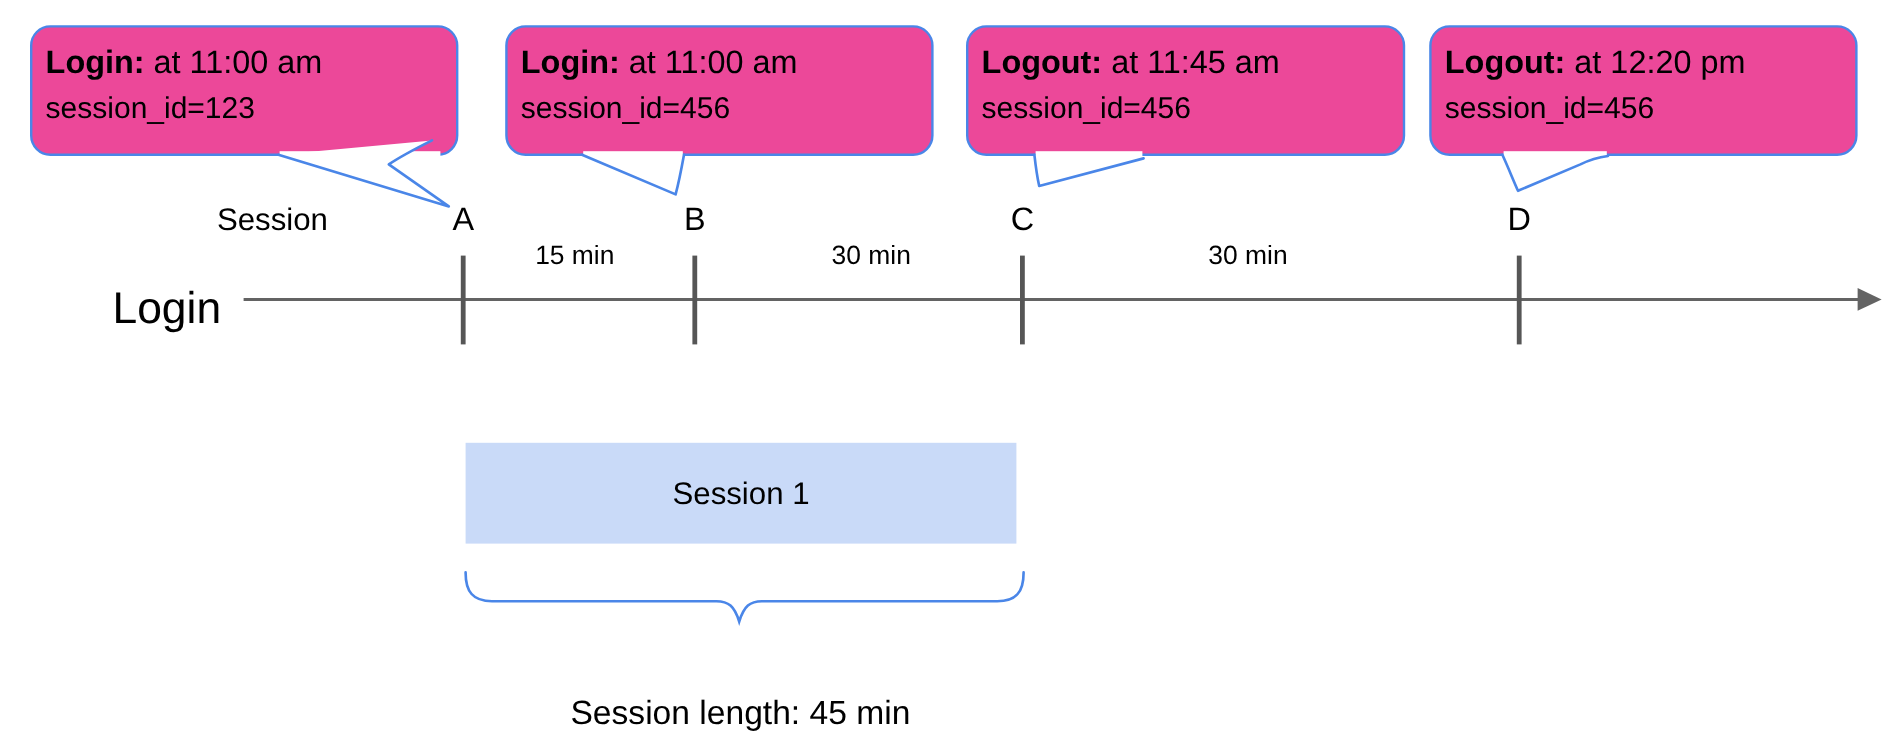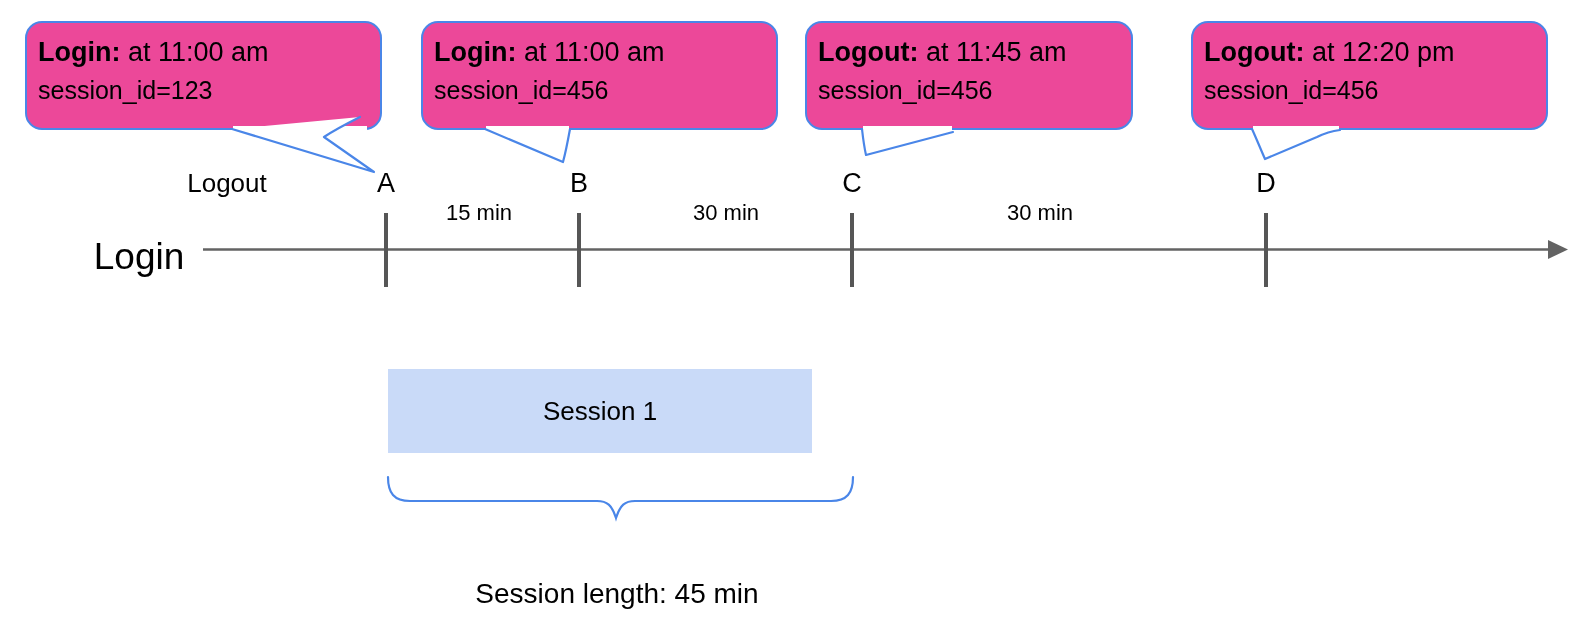--- a/index.html
+++ b/index.html
@@ -21,40 +21,40 @@
   .brace{fill:none;stroke:var(--accent-blue,#4a86e8);stroke-width:2.2;stroke-linecap:round;}
   .axis-line{stroke:var(--line-gray,#636363);stroke-width:2.5;}
   .arrowhead{fill:var(--line-gray,#636363);}
   .tick{fill:var(--tick-gray,#565656);}
   .lbl{position:absolute;transform:translateX(-50%);white-space:nowrap;z-index:3;}
   .events-label{left:227px;top:168px;font-size:26px;}
   .user-label{left:139px;top:236px;font-size:37px;}
   .marker{top:168px;font-size:27px;}
   .interval{top:200px;font-size:22px;}
   .session-box{
-    position:absolute;left:388px;top:369px;width:424px;height:84px;
+    position:absolute;left:388px;top:369px;width:459px;height:84px;
     background:var(--session-fill,#c9daf8);display:flex;align-items:center;justify-content:center;
     font-size:26px;z-index:1;
   }
   .session-length{left:617px;top:578px;font-size:28px;}
 </style>
 </head>
 <body>
 
 <div class="canvas">
 
   <div class="bubble" style="left:25px;">
     <div class="bline1"><b>Login:</b><span> at 11:00 am</span></div>
     <div class="bline2">session_id=123</div>
   </div>
   <div class="bubble" style="left:421px;">
     <div class="bline1"><b>Login:</b><span> at 11:00 am</span></div>
     <div class="bline2">session_id=456</div>
   </div>
-  <div class="bubble" style="left:805px;width:328px;">
+  <div class="bubble" style="left:805px;width:366px;">
     <div class="bline1"><b>Logout:</b><span> at 11:45 am</span></div>
     <div class="bline2">session_id=456</div>
   </div>
   <div class="bubble" style="left:1191px;">
     <div class="bline1"><b>Logout:</b><span> at 12:20 pm</span></div>
     <div class="bline2">session_id=456</div>
   </div>
 
   <svg class="overlay" viewBox="0 0 1574 630" aria-hidden="true">
 
@@ -72,21 +72,21 @@
     <polygon class="arrowhead" points="1548,240 1568,249.5 1548,259"></polygon>
 
     <rect class="tick" x="384" y="213" width="4" height="74"></rect>
     <rect class="tick" x="577" y="213" width="4" height="74"></rect>
     <rect class="tick" x="850" y="213" width="4" height="74"></rect>
     <rect class="tick" x="1264" y="213" width="4" height="74"></rect>
 
     <path class="brace" d="M 388,477 C 388,493 394,501 410,501 L 597,501 C 607,501 612,505 616,518 C 620,505 625,501 635,501 L 831,501 C 847,501 853,493 853,477"></path>
   </svg>
 
-  <div class="lbl events-label">Logout</div>
+  <div class="lbl events-label">Session</div>
   <div class="lbl user-label">Login</div>
 
   <div class="lbl marker" style="left:386px;">A</div>
   <div class="lbl marker" style="left:579px;">B</div>
   <div class="lbl marker" style="left:852px;">C</div>
   <div class="lbl marker" style="left:1266px;">D</div>
 
   <div class="lbl interval" style="left:479px;">15 min</div>
   <div class="lbl interval" style="left:726px;">30 min</div>
   <div class="lbl interval" style="left:1040px;">30 min</div>

